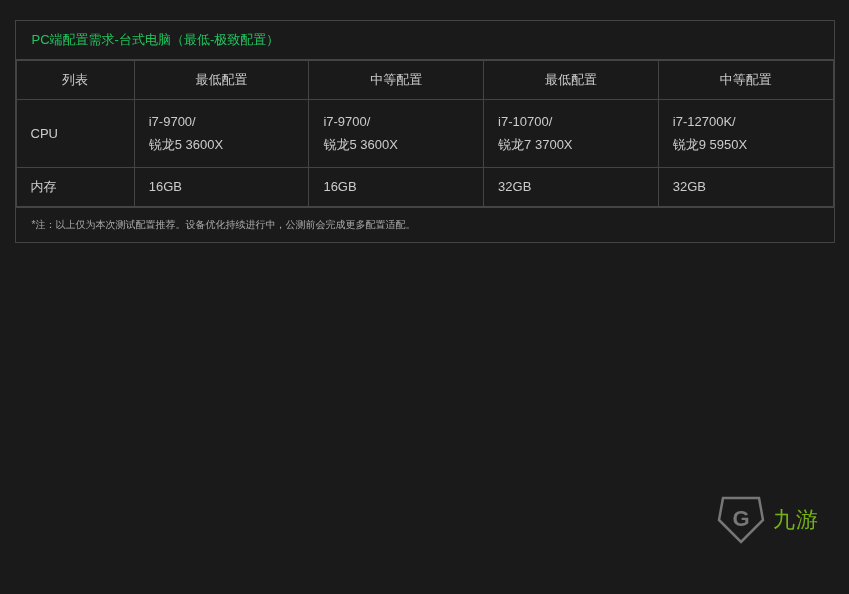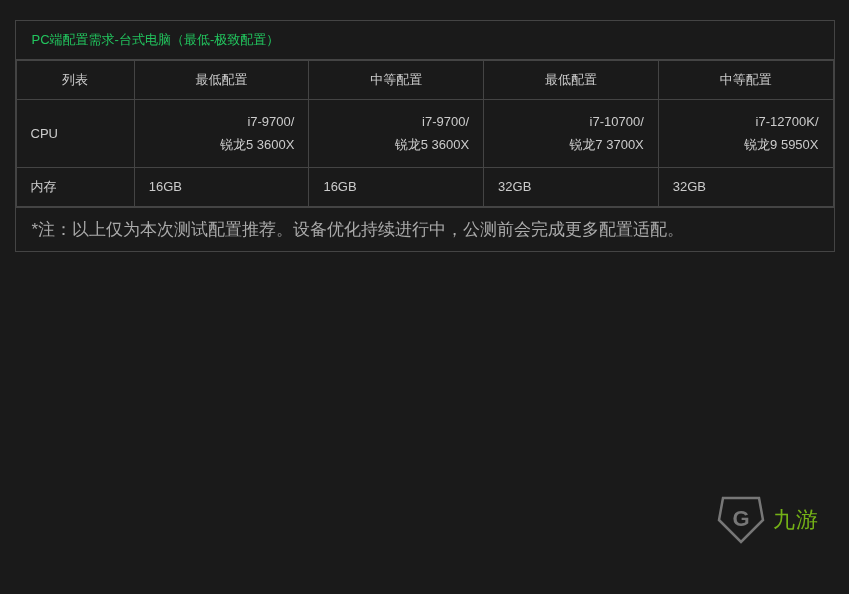--- a/index.html
+++ b/index.html
@@ -52,27 +52,26 @@
       margin-left: 27px;
     }
 
     table tbody td:first-child {
       white-space: nowrap;
       min-width: 70px;
     }
 
     .cell-multiline {
       line-height: 1.8;
-      text-align: right;
     }
 
     .footer-note {
       padding: 10px 16px;
       border-top: 1px solid #444;
-      font-size: 17px;
+      font-size: 10px;
       color: #aaaaaa;
     }
 
     .watermark {
       position: absolute;
       bottom: 48px;
       right: 30px;
       display: flex;
       align-items: center;
       gap: 6px;

